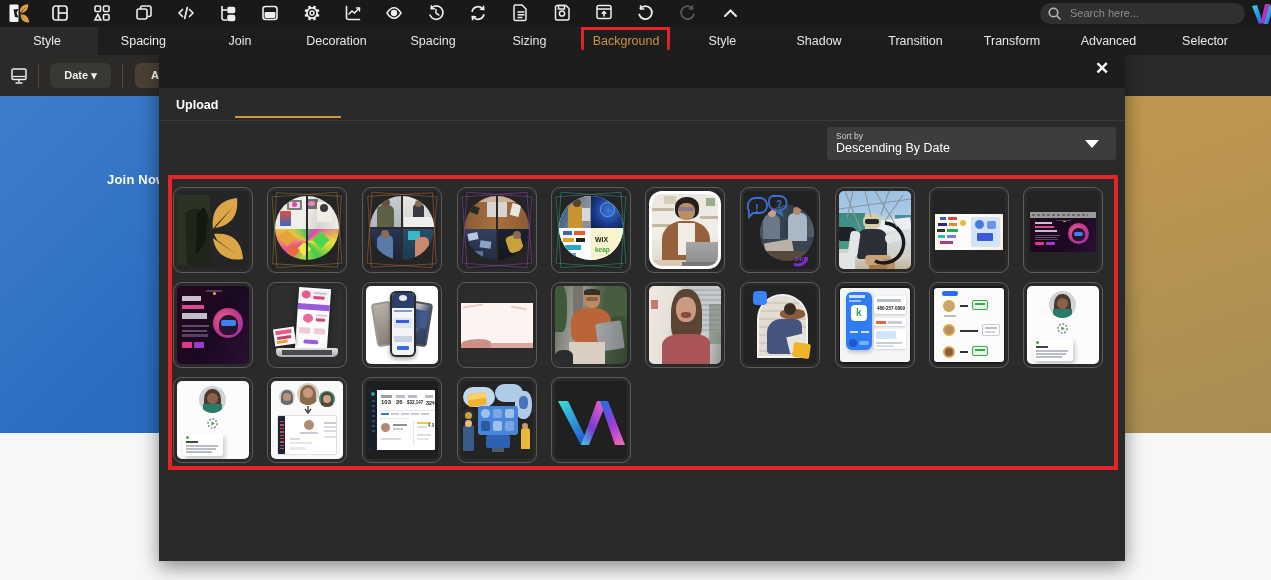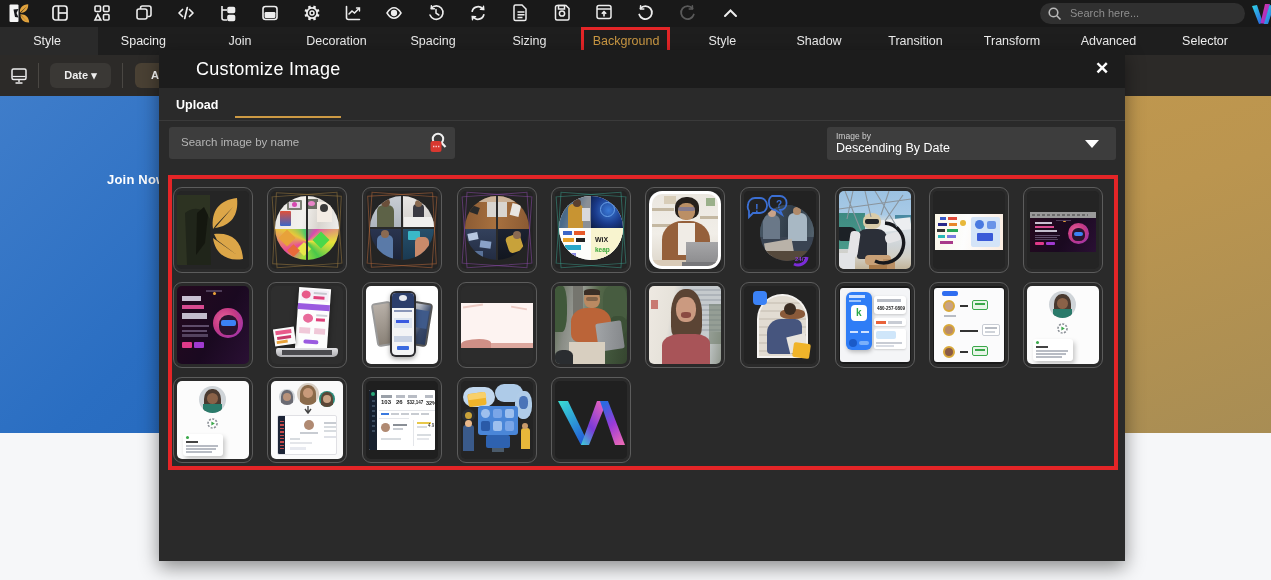--- a/index.html
+++ b/index.html
@@ -78,37 +78,27 @@
 
   <div id="row3">
     <div class="sep" style="left:38px"></div>
     <div id="img-pill">Date ▾</div>
     <div class="sep" style="left:122px"></div>
     <div id="ac-pill">Ac</div>
   </div>
 
   <div id="modal">
     <div id="modal-header">
-      <div id="modal-title">Customize Image</div>
       <div id="modal-close">✕</div>
     </div>
     <div id="tab-upload">Upload</div>
     <div id="customize-underline"></div>
     <div id="tabstrip-line"></div>
-    <div id="msearch">
-      <span class="ph">Search image by name</span>
-      <svg style="position:absolute;left:258px;top:4px" width="26" height="26" viewBox="0 0 26 26">
-        <circle cx="11" cy="8" r="5.2" fill="none" stroke="#f0f0f0" stroke-width="2"></circle>
-        <line x1="14.8" y1="12" x2="18.5" y2="16" stroke="#f0f0f0" stroke-width="2.2"></line>
-        <rect x="3.5" y="10" width="11" height="11" rx="2.5" fill="#d83830"></rect>
-        <path d="M6 15.5 h6.5" stroke="#f8c8c8" stroke-width="1.6" stroke-dasharray="1.4 1.1"></path>
-      </svg>
-    </div>
     <div id="sortbox">
-      <span class="lbl">Image by</span>
+      <span class="lbl">Sort by</span>
       <span class="val">Descending By Date</span>
       <span class="tri"></span>
     </div>
     <div id="grid-redbox"></div>
     <div id="cells">
 <div class="cell" style="left:14px;top:137px">
         <div class="inner">
           <div style="position:absolute;inset:0;background:#252525"></div>
           <div style="position:absolute;left:0;top:4px;width:33px;height:70px;background:#2d3322"></div>
           <svg style="position:absolute;left:0;top:0" width="72" height="78" viewBox="0 0 72 78">

